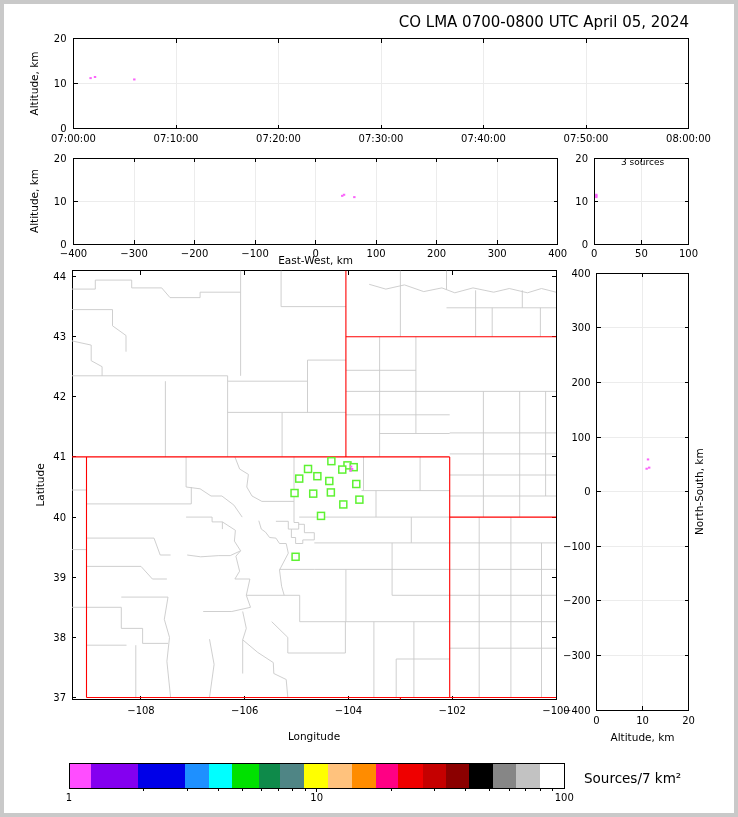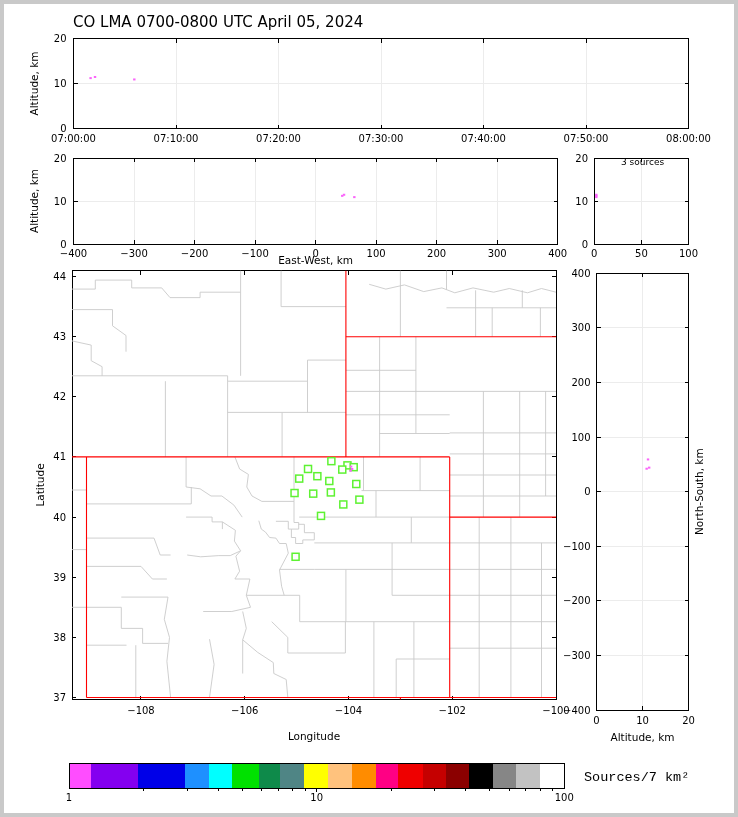--- a/index.html
+++ b/index.html
@@ -1,23 +1,23 @@
 <!DOCTYPE html>
 <html><head>
 <meta charset="utf-8">
 <style>
   html,body{margin:0;padding:0;background:#ffffff;}
   .stage{position:relative;width:738px;height:817px;background:#ffffff;
          box-shadow:inset 0 0 0 4px #c9c9c9;overflow:hidden;
          font-family:"DejaVu Sans","Liberation Sans",sans-serif;color:#000;}
   .stage svg{position:absolute;left:0;top:0;}
   .overlay{position:absolute;white-space:nowrap;color:#000;}
-  .title{left:73px;top:13px;width:616px;text-align:left;font-size:15px;}
+  .title{left:73px;top:13px;width:616px;text-align:right;font-size:15px;}
   .sources-note{left:609px;top:157px;font-size:9px;margin-left:12px;}
-  .cbar-label{left:584px;top:770px;font-size:13.5px;font-family:Liberation Mono, monospace;}
+  .cbar-label{left:584px;top:770px;font-size:13.5px;}
 </style>
 </head>
 <body>
 
 <div class="stage">
   <svg id="plot" width="738" height="817" viewBox="0 0 738 817">
       <g>
         <line x1="176" y1="38.5" x2="176" y2="128.5" stroke="#ececec" stroke-width="1" shape-rendering="crispEdges"></line>
         <line x1="278.5" y1="38.5" x2="278.5" y2="128.5" stroke="#ececec" stroke-width="1" shape-rendering="crispEdges"></line>
         <line x1="381" y1="38.5" x2="381" y2="128.5" stroke="#ececec" stroke-width="1" shape-rendering="crispEdges"></line>

